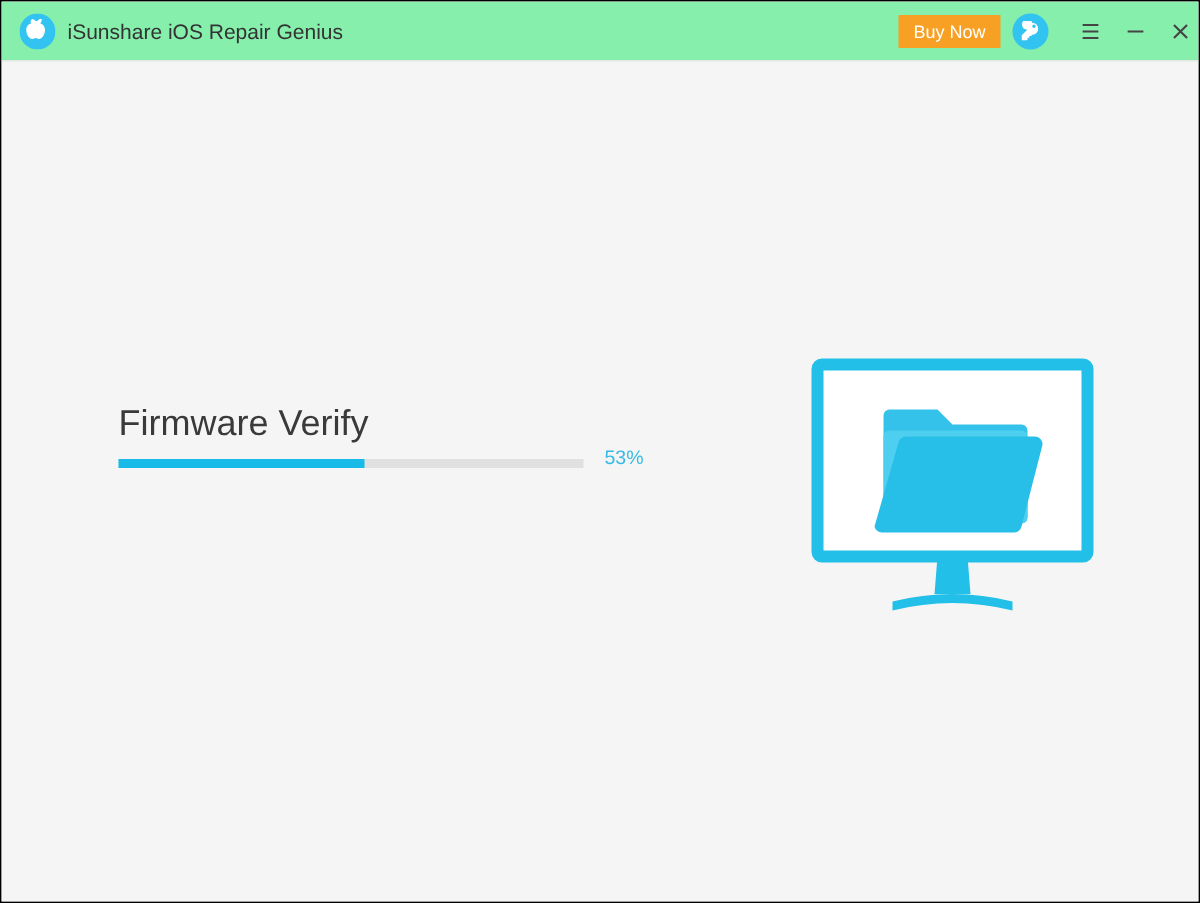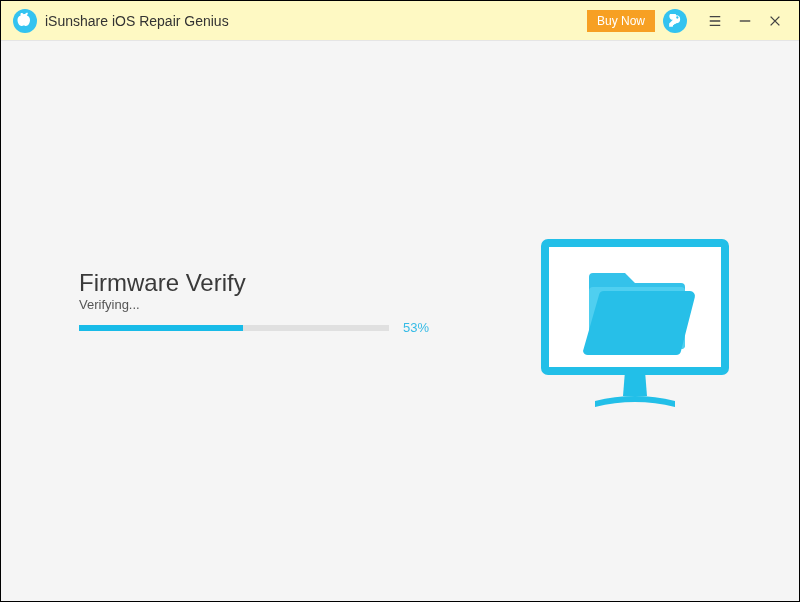--- a/index.html
+++ b/index.html
@@ -6,24 +6,24 @@
     body {
       font-family: Arial, "Helvetica Neue", Helvetica, sans-serif;
       background: #fff;
       width: 800px;
       height: 602px;
       overflow: hidden;
       border: 1px solid #000;
     }
     .titlebar {
       height: 40px;
-      background: #fef9c3;
+      background: #86efac;
       display: flex;
       align-items: center;
-      padding: 0 12px 0 12px;
+      padding: 0 0 0 12px;
       border-bottom: 1px solid #e5e5e5;
     }
     .logo {
       width: 24px;
       height: 24px;
       margin-right: 8px;
       flex-shrink: 0;
     }
     .app-title {
       font-size: 14px;
@@ -78,21 +78,21 @@
       color: #3a3a3a;
       font-weight: 500;
     }
     .status {
       font-size: 13px;
       color: #555;
       margin-bottom: 8px;
     }
     .progress-row {
       display: flex;
-      align-items: center;
+      align-items: flex-end;
     }
     .progress-bar {
       width: 310px;
       height: 6px;
       background: #e0e0e0;
     }
     .progress-fill {
       height: 100%;
       background: #18bbe8;
     }
@@ -139,21 +139,20 @@
   <span class="titlebar-icon">
     <svg viewBox="0 0 16 16" width="14" height="14">
         <path d="M3 3l10 10M13 3L3 13" stroke="#444" stroke-width="1.6"></path>
       </svg>
   </span>
 </div>
 
 <div class="content">
   <div class="main">
     <div class="heading">Firmware Verify</div>
-    <div class="status">Verifying...</div>
     <div class="progress-row">
       <div class="progress-bar">
         <div class="progress-fill" style="width: 53%;"></div>
       </div>
       <span class="progress-pct">53%</span>
     </div>
   </div>
 
   <div class="illustration">
     <svg viewBox="0 0 200 200" width="200" height="200">

